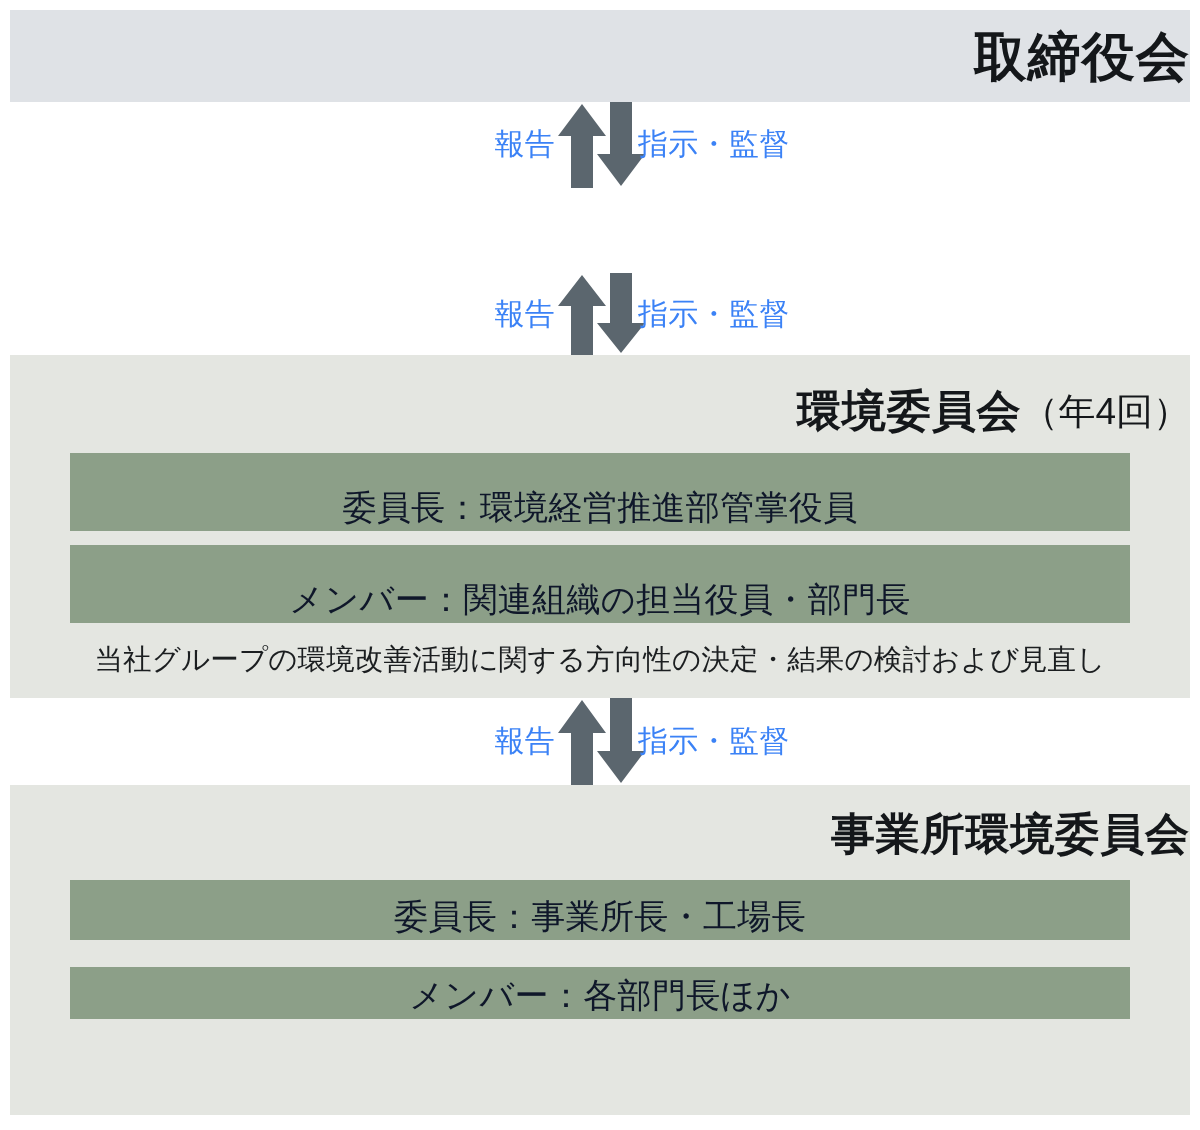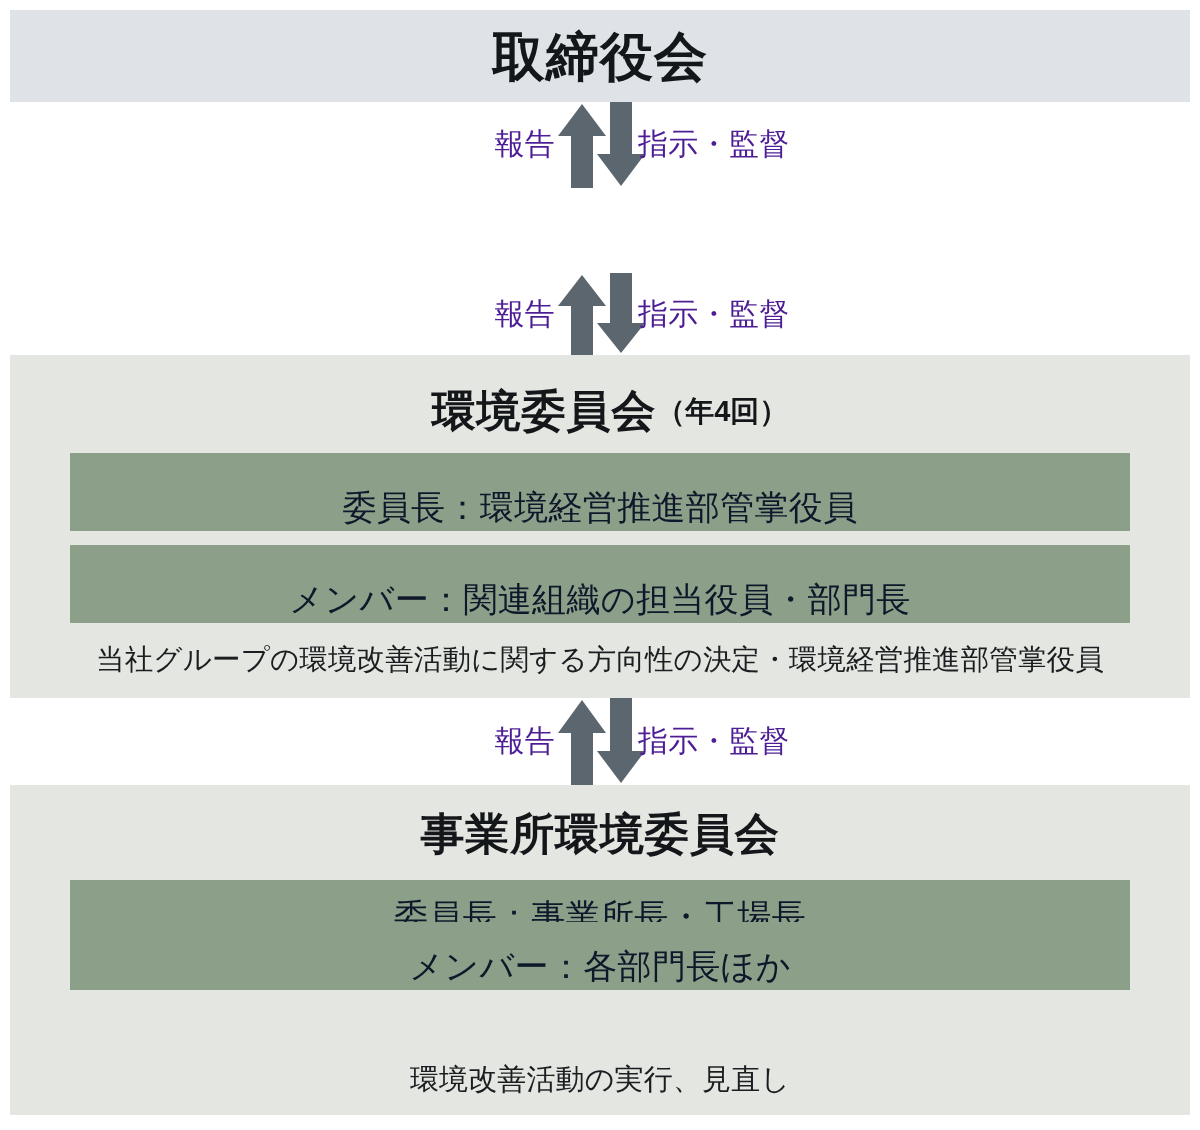--- a/index.html
+++ b/index.html
@@ -54,22 +54,22 @@
 
   .title-md {
     font-size: 50px;
   }
 
   .title-grp {
     font-size: 44px;
   }
 
   .title-suffix {
-    font-size: 29px;
-    font-weight: bold;
+    font-size: 37px;
+    font-weight: normal;
     letter-spacing: 0;
   }
 
   
   .green-row {
     position: absolute;
     left: 70px;
     width: 1060px;
     background: #8c9f88;
     color: #0f172a;
@@ -102,21 +102,21 @@
   .connector {
     position: absolute;
     left: 0;
     width: 1200px;
     height: 0;
   }
 
   .conn-label {
     position: absolute;
     font-size: 30px;
-    color: #4c1d95;
+    color: #3b82f6;
     white-space: nowrap;
     letter-spacing: 0.01em;
   }
 
   .conn-label.left {
     right: 645px;
     text-align: right;
   }
 
   .conn-label.right {
@@ -126,21 +126,21 @@
 
   .arrow-svg {
     position: absolute;
     left: 552px;
   }
 
   
   .center-v {
     display: flex;
     align-items: center;
-    justify-content: center;
+    justify-content: flex-end;
     height: 100%;
   }
 </style>
 </head>
 <body>
 
 <div class="diagram">
 
   <div class="band band-blue" style="top:10px; height:92px;">
     <div class="center-v">
@@ -194,21 +194,21 @@
   </div>
 
   <div class="green-row" style="top:453px; height:78px;">
     <span>委員長：環境経営推進部管掌役員</span>
   </div>
 
   <div class="green-row" style="top:545px; height:78px;">
     <span>メンバー：関連組織の担当役員・部門長</span>
   </div>
 
-  <div class="panel-caption wide" style="top:641px;">当社グループの環境改善活動に関する方向性の決定・環境経営推進部管掌役員</div>
+  <div class="panel-caption wide" style="top:641px;">当社グループの環境改善活動に関する方向性の決定・結果の検討および見直し</div>
 
   <div class="connector" style="top:698px;">
 
     <span class="conn-label left" style="top:23px;">報告</span>
 
     <svg class="arrow-svg" width="96" height="87" viewBox="0 0 96 87" style="top:0px;">
       <g>
         <polygon points="30,2 54,35 41,35 41,87 19,87 19,35 6,35" fill="#5b666e"></polygon>
       </g>
       <g>
@@ -225,19 +225,18 @@
   <div class="band" style="top:805px; height:58px;">
     <div class="center-v">
       <span class="band-title title-grp">事業所環境委員会</span>
     </div>
   </div>
 
   <div class="green-row" style="top:880px; height:60px;">
     <span>委員長：事業所長・工場長</span>
   </div>
 
-  <div class="green-row" style="top:922px; height:68px;">
+  <div class="green-row" style="top:967px; height:52px;">
     <span>メンバー：各部門長ほか</span>
   </div>
 
-  <div class="panel-caption" style="top:1060px;">環境改善活動の実行、見直し</div>
 
 </div>
 
 </body></html>

